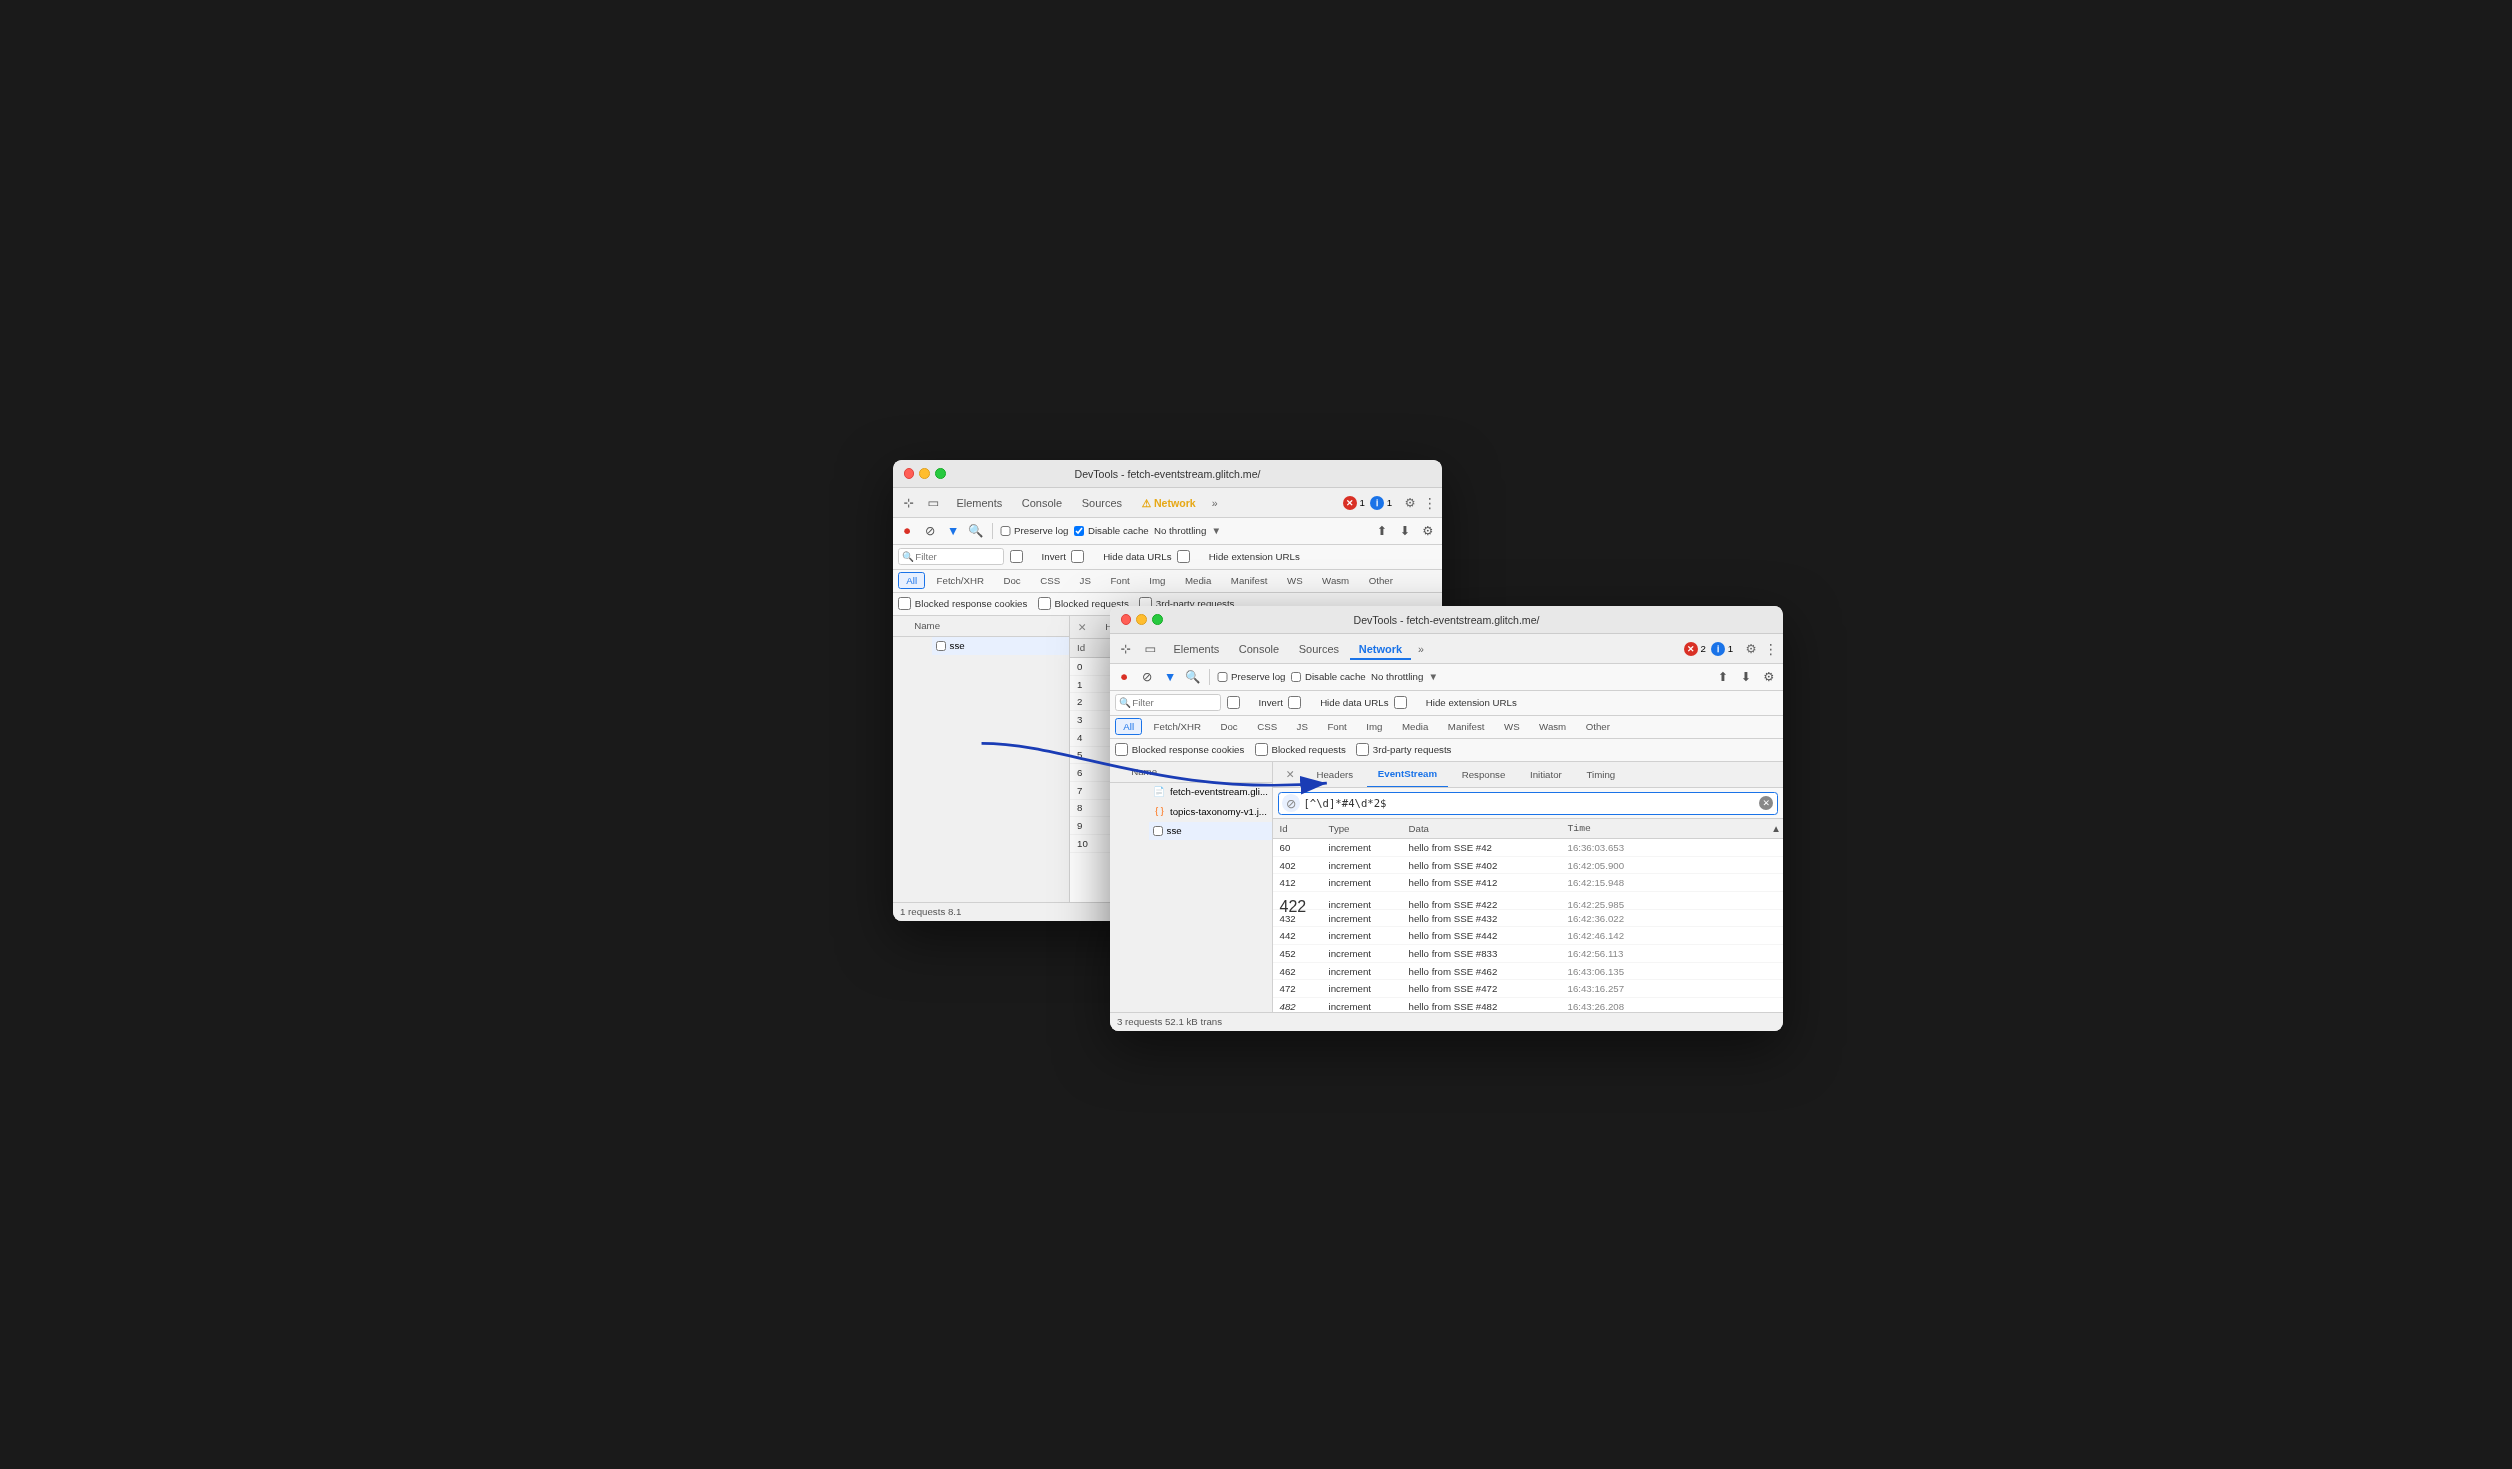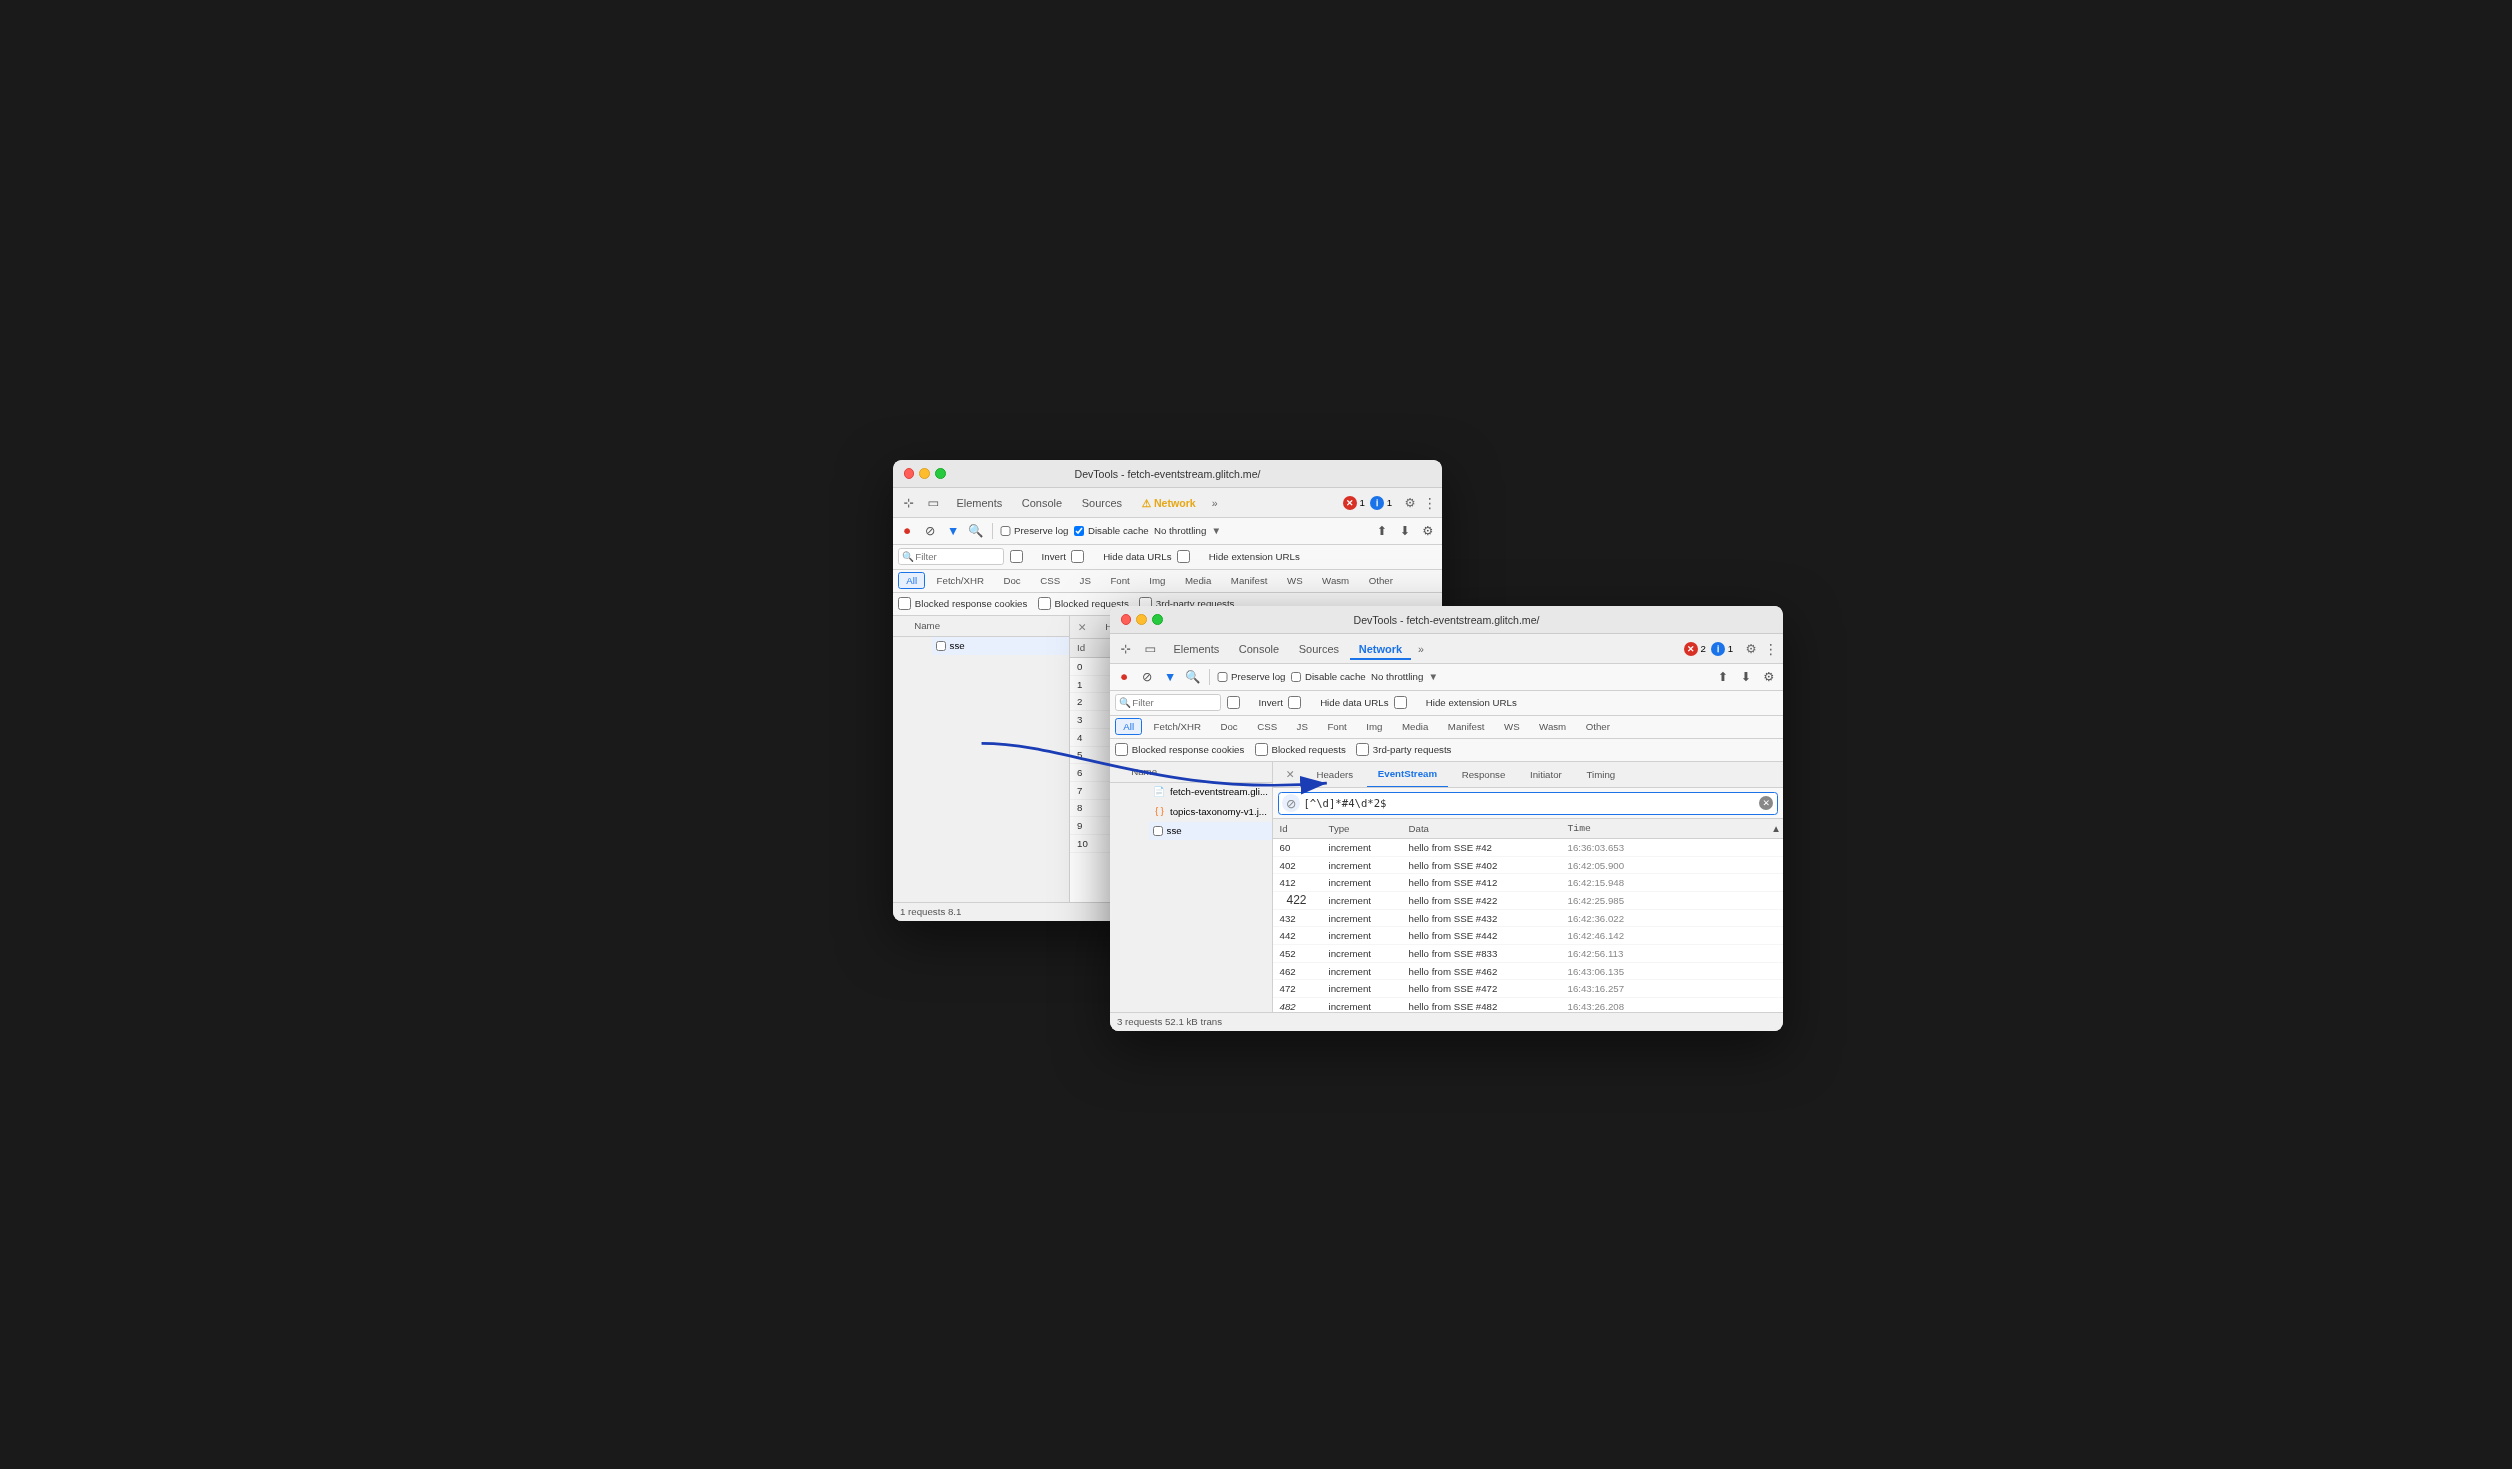--- a/index.html
+++ b/index.html
@@ -902,21 +902,21 @@
       <div style="padding:0 7px; display:flex; align-items:center; font-size:9.7px; color:#333;">hello from SSE #402</div>
       <div style="padding:0 7px; display:flex; align-items:center; font-size:9.7px; color:#888;">16:42:05.900</div>
     </div>
               <div style="display: grid; grid-template-columns: 49px 80px 159px 1fr; height: 17.7px; border-bottom: 0.9px solid rgb(245, 245, 245); cursor: pointer;">
       <div style="padding:0 7px; display:flex; align-items:center; font-size:9.7px; color:#333;">412</div>
       <div style="padding:0 7px; display:flex; align-items:center; font-size:9.7px; color:#333;">increment</div>
       <div style="padding:0 7px; display:flex; align-items:center; font-size:9.7px; color:#333;">hello from SSE #412</div>
       <div style="padding:0 7px; display:flex; align-items:center; font-size:9.7px; color:#888;">16:42:15.948</div>
     </div>
               <div style="display: grid; grid-template-columns: 49px 80px 159px 1fr; height: 17.7px; border-bottom: 0.9px solid rgb(245, 245, 245); cursor: pointer;">
-      <div style="padding:0 14px; display:flex; align-items:center; font-size:12px; color:#333;">422</div>
+      <div style="padding:0 7px; display:flex; align-items:center; font-size:16px; color:#333;margin-top:6px;">422</div>
       <div style="padding:0 7px; display:flex; align-items:center; font-size:9.7px; color:#333;">increment</div>
       <div style="padding:0 7px; display:flex; align-items:center; font-size:9.7px; color:#333;">hello from SSE #422</div>
       <div style="padding:0 7px; display:flex; align-items:center; font-size:9.7px; color:#888;">16:42:25.985</div>
     </div>
               <div style="display: grid; grid-template-columns: 49px 80px 159px 1fr; height: 17.7px; border-bottom: 0.9px solid rgb(245, 245, 245); cursor: pointer;">
       <div style="padding:0 7px; display:flex; align-items:center; font-size:9.7px; color:#333;">432</div>
       <div style="padding:0 7px; display:flex; align-items:center; font-size:9.7px; color:#333;">increment</div>
       <div style="padding:0 7px; display:flex; align-items:center; font-size:9.7px; color:#333;">hello from SSE #432</div>
       <div style="padding:0 7px; display:flex; align-items:center; font-size:9.7px; color:#888;">16:42:36.022</div>
     </div>

